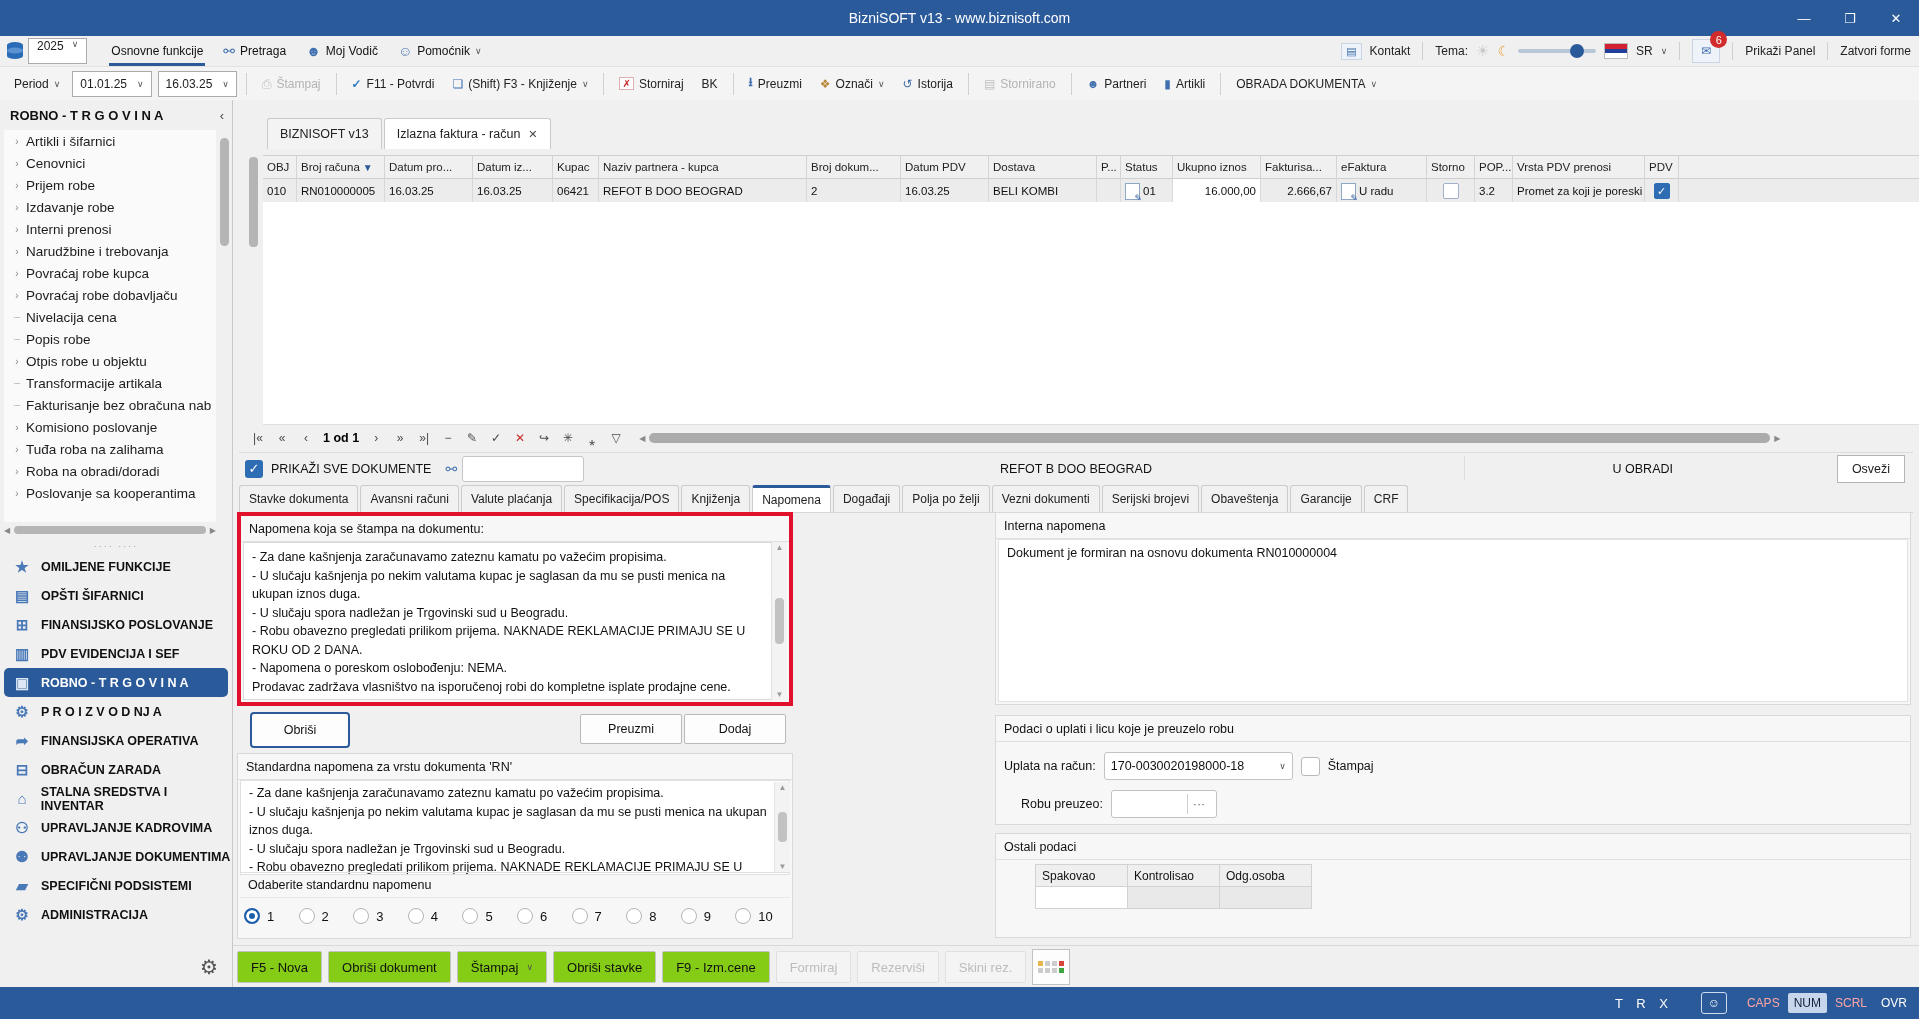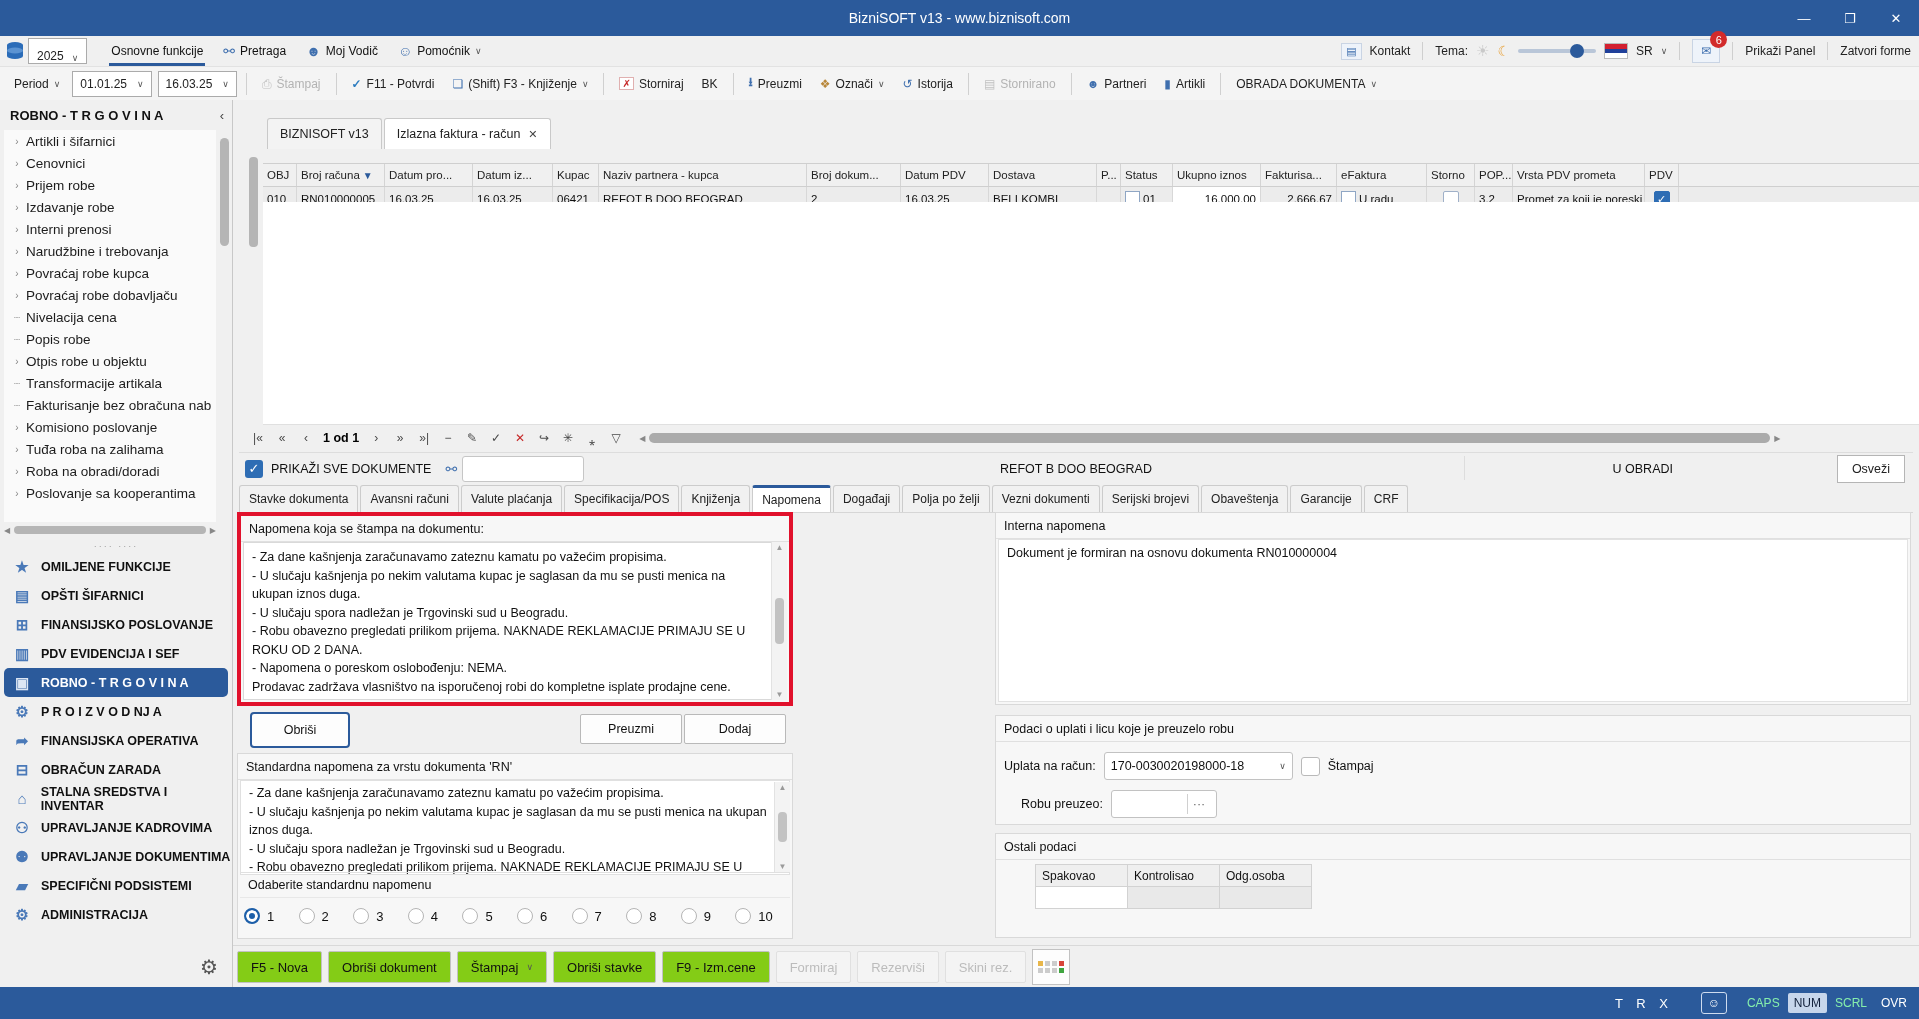--- a/index.html
+++ b/index.html
@@ -7,21 +7,21 @@
        font-family:"Liberation Sans",sans-serif;font-size:12px;color:#222;overflow:hidden;}
   
   .titlebar{position:absolute;top:0;left:0;right:0;height:36px;background:#2b5a9b;color:#fff;
             display:flex;align-items:center;justify-content:center;font-size:14px;}
   .winbtns{position:absolute;right:0;top:0;height:36px;display:flex;}
   .winbtn{width:46px;height:36px;display:flex;align-items:center;justify-content:center;color:#fff;font-size:13px;}
   
   .menubar{position:absolute;top:36px;left:0;right:0;height:30px;background:#f0f0f0;
            border-bottom:1px solid #e2e2e2;display:flex;align-items:center;padding-left:6px;}
   .db-icon{width:18px;height:20px;margin-right:4px;}
-  .year-select{border:1px solid #ababab;background:#fff;height:24px;display:flex;align-items:flex-end;
+  .year-select{border:1px solid #ababab;background:#fff;height:24px;display:flex;align-items:flex-start;
                padding:0 8px;gap:8px;margin-right:14px;}
   .menu-tab{display:flex;align-items:center;gap:5px;padding:0 10px;height:29px;position:relative;color:#111;}
   .menu-tab.active::after{content:"";position:absolute;left:8px;right:8px;bottom:0;height:3px;background:#2b5a9b;}
   .menu-sep{width:1px;height:18px;background:#cfcfcf;margin:0 4px;}
   .menu-right{margin-left:auto;display:flex;align-items:center;gap:8px;padding-right:8px;}
   .chev{font-size:9px;color:#555;}
   .icon-blue{color:#3f6fae;}
   .slider-track{width:78px;height:4px;background:#b9c6d8;border-radius:2px;position:relative;}
   .slider-thumb{position:absolute;top:-5px;left:52px;width:14px;height:14px;border-radius:50%;background:#2b5a9b;}
   .flag{width:22px;height:14px;display:inline-block;border:1px solid #bbb;
@@ -61,34 +61,34 @@
   .module-item.active{background:#2b5a9b;border-radius:5px;margin:0 4px;padding-left:8px;color:#fff;}
   .module-item.active .mi{color:#dce6f4;}
   .side-gear{position:absolute;bottom:8px;right:14px;font-size:20px;color:#555;}
   
   .statusbar{position:absolute;left:0;right:0;bottom:0;height:32px;background:#2b5a9b;color:#fff;
              display:flex;align-items:center;justify-content:flex-end;gap:4px;padding-right:6px;}
   .sb-trx{letter-spacing:5px;font-size:13px;margin-right:24px;}
   .sb-chat{border:1px solid #cfdcef;border-radius:3px;width:24px;height:20px;display:flex;align-items:center;
            justify-content:center;font-size:12px;margin-right:10px;}
   .lock{padding:3px 6px;font-size:12px;}
-  .lock.dim{color:#86efac;}
+  .lock.dim{color:#fca5a5;}
   .lock.on{background:#c7d6eb;color:#12203a;border-radius:2px;}
   .lock.bright{color:#fff;}
   
   .main{position:absolute;left:233px;top:100px;right:0;bottom:32px;background:#f0f0f0;}
   .doctabs{position:absolute;top:18px;left:34px;display:flex;gap:2px;}
   .doctab{border:1px solid #c9c9c9;border-bottom:none;background:#f3f3f3;height:30px;display:flex;align-items:center;
           gap:8px;padding:0 12px;font-size:12.5px;border-radius:3px 3px 0 0;color:#222;}
   .doctab.active{background:#fff;}
   .doctab .x{color:#444;font-size:11px;}
   
   .grid-vscroll{position:absolute;top:55px;left:14px;width:12px;height:300px;}
   .grid-wrap{position:absolute;top:55px;left:30px;right:0;}
-  .grid-header{display:flex;height:22px;background:#f0f0f0;border-top:1px solid #cfcfcf;border-bottom:1px solid #cfcfcf;margin-top:8px;}
+  .grid-header{display:flex;height:22px;background:#f0f0f0;border-top:1px solid #cfcfcf;border-bottom:1px solid #cfcfcf;}
   .gh-cell{border-right:1px solid #d4d4d4;display:flex;align-items:center;padding:0 4px;font-size:11.5px;color:#222;
            white-space:nowrap;overflow:hidden;box-sizing:border-box;gap:3px;}
   .filter-glyph{color:#2b5a9b;font-size:10px;}
   .grid-row{display:flex;height:24px;background:#ececec;border-bottom:1px solid #d4d4d4;}
   .gr-cell{border-right:1px solid #d8d8d8;display:flex;align-items:center;padding:0 4px;font-size:11.5px;
            white-space:nowrap;overflow:hidden;box-sizing:border-box;gap:3px;color:#111;}
   .gr-cell.num{justify-content:flex-end;}
   .gr-cell.white{background:#fff;}
   .grid-empty{position:absolute;top:102px;left:30px;right:0;height:222px;background:#fff;border-bottom:1px solid #e0e0e0;}
   .cell-check{width:14px;height:14px;border:1px solid #9fb0c8;background:#fff;border-radius:2px;
@@ -504,21 +504,21 @@
           <div class="gh-cell" style="width: 90px;">
             <span>eFaktura</span>
           </div>
           <div class="gh-cell" style="width: 48px;">
             <span>Storno</span>
           </div>
           <div class="gh-cell" style="width: 38px;">
             <span>POP...</span>
           </div>
           <div class="gh-cell" style="width: 132px;">
-            <span>Vrsta PDV prometa</span>
+            <span>Vrsta PDV prenosi</span>
           </div>
           <div class="gh-cell" style="width: 34px;">
             <span>PDV</span>
           </div>
         </div>
       <div class="grid-row" id="grid-row">
           <div class="gr-cell" style="width: 34px;">
             <span>010</span>
           </div>
           <div class="gr-cell" style="width: 88px;">

